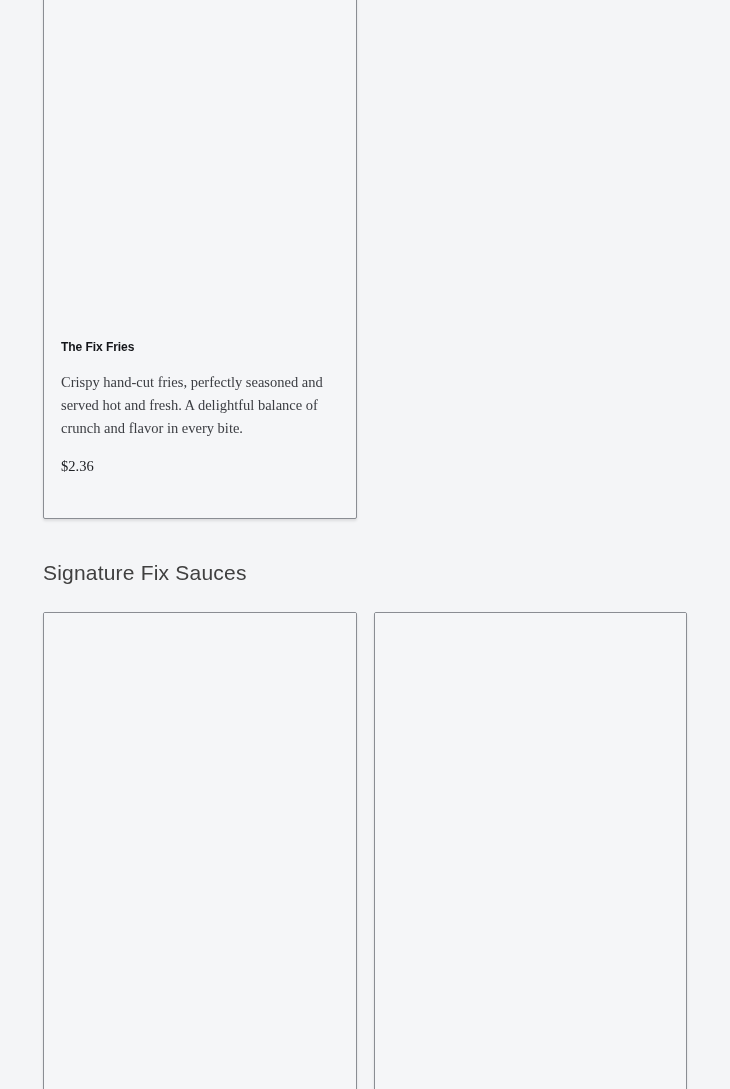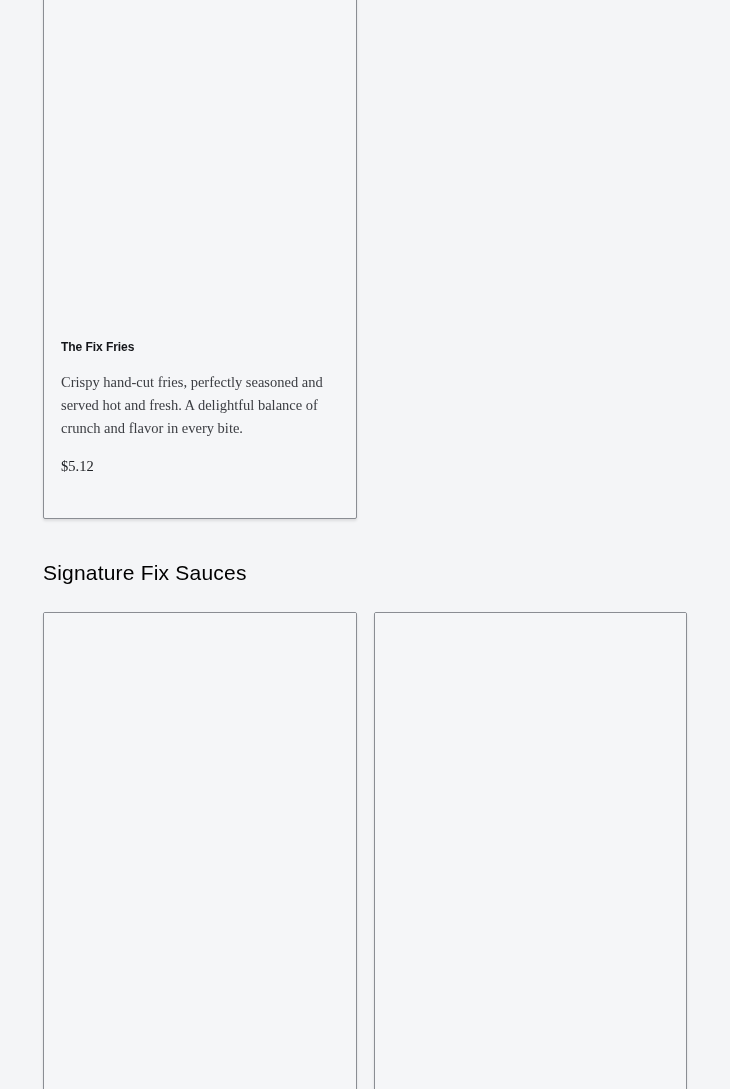--- a/index.html
+++ b/index.html
@@ -99,35 +99,35 @@
   
   .section-heading {
     position: absolute;
     left: 43px;
     top: 559px;
     margin: 0;
     font-family: "Liberation Sans", sans-serif;
     font-weight: normal;
     font-size: 21px;
     line-height: 27px;
-    color: #000000;
+    color: #404040;
     letter-spacing: 0.2px;
   }
 </style>
 </head>
 <body>
 
 <div class="page">
 
   <div class="card" id="card-fries">
     <div class="card-media"></div>
     <div class="card-body">
       <h3 class="card-title">The Fix Fries</h3>
       <p class="card-desc">Crispy hand-cut fries, perfectly seasoned and served hot and fresh. A delightful balance of crunch and flavor in every bite.</p>
-      <p class="card-price">$5.12</p>
+      <p class="card-price">$2.36</p>
     </div>
   </div>
 
   <h2 class="section-heading">Signature Fix Sauces</h2>
 
   <div class="card" id="card-sauce-1">
     <div class="card-media"></div>
   </div>
 
   <div class="card" id="card-sauce-2">

